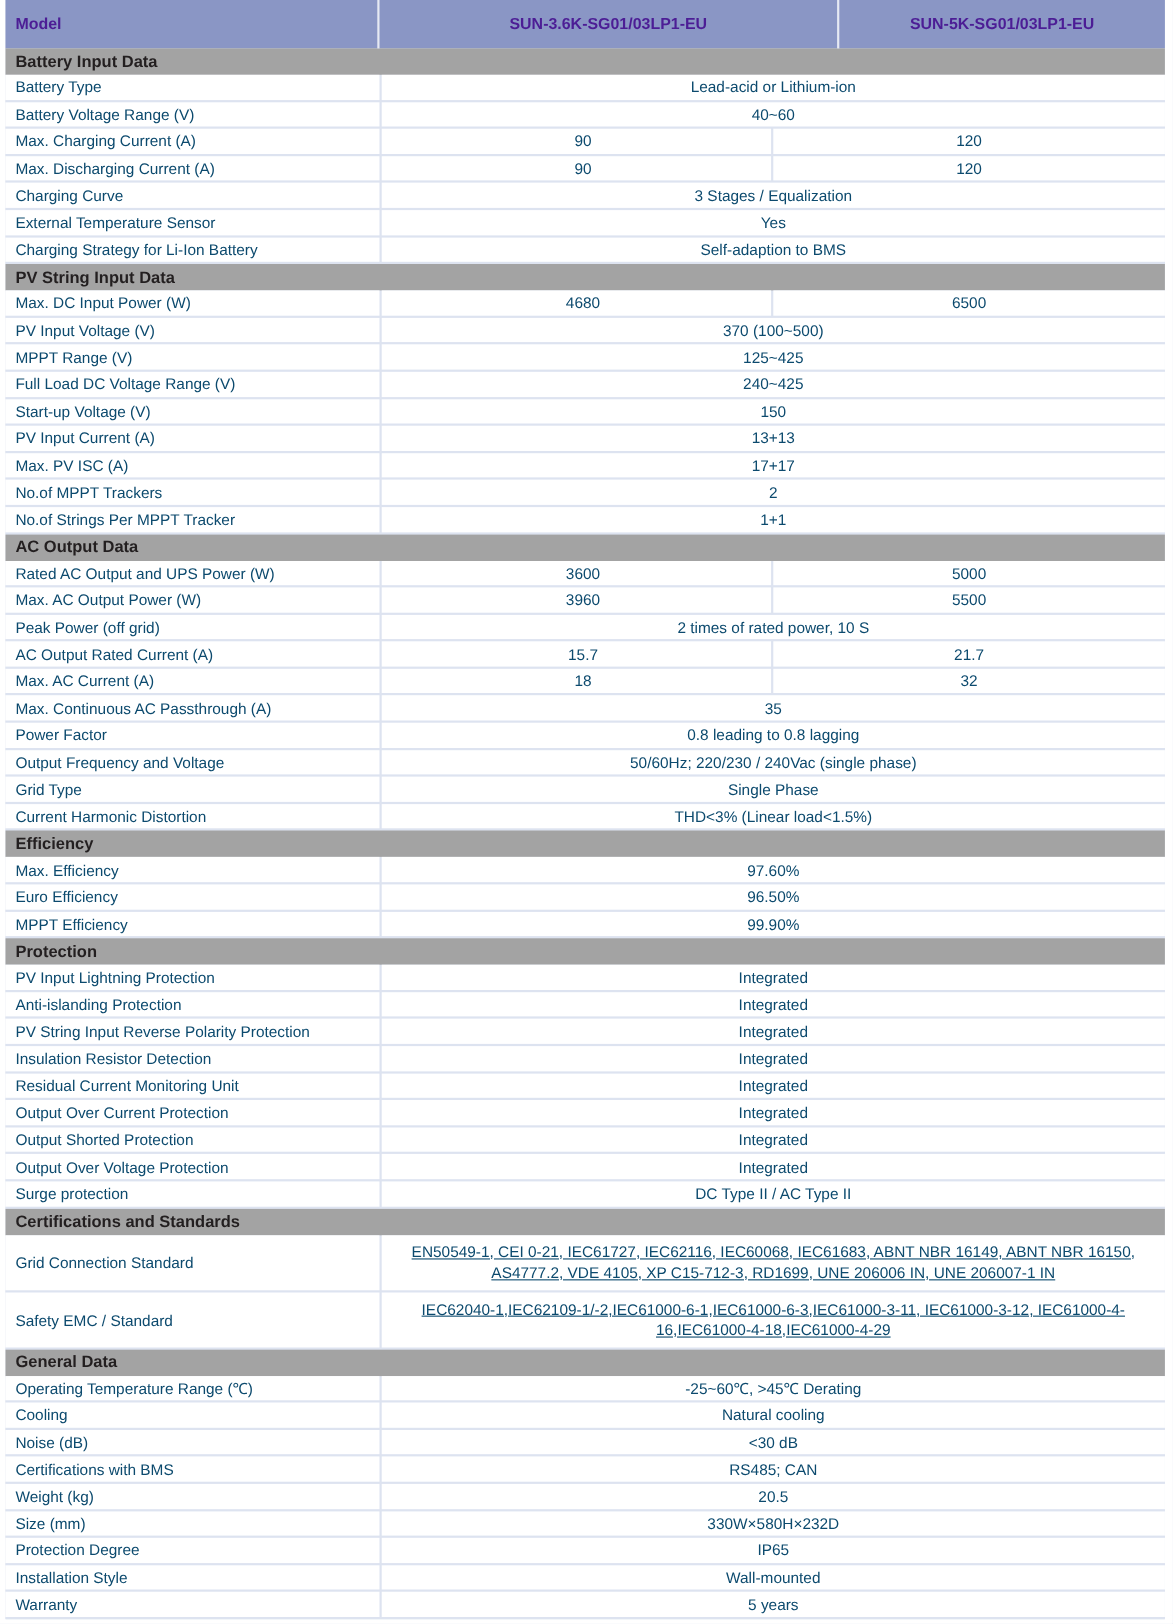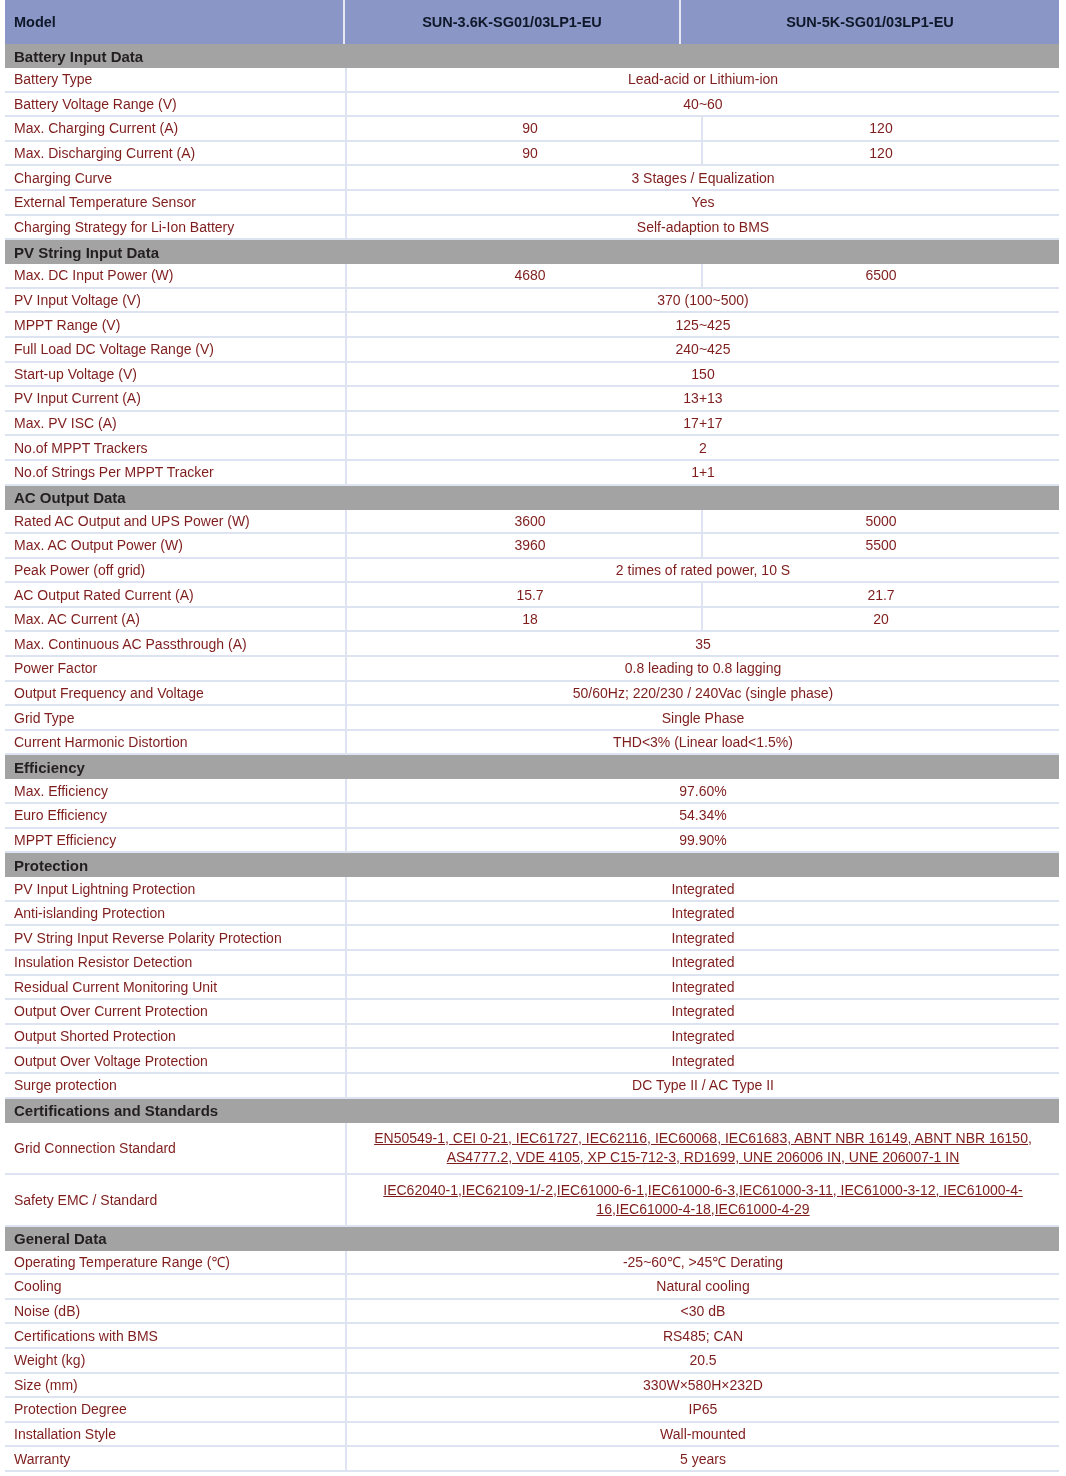--- a/index.html
+++ b/index.html
@@ -1,26 +1,26 @@
 <!DOCTYPE html>
 <html><head>
 <meta charset="utf-8">
 <style>
   * { box-sizing: border-box; margin: 0; padding: 0; }
   html, body { width: 1066px; height: 1476px; background: #ffffff; overflow: hidden; }
   body { font-family: "Liberation Sans", sans-serif; color: #231f20; }
   .sheet { position: absolute; left: 5px; top: 0; width: 1054px; background: #dde3f0; }
   .row { display: flex; width: 100%; border-bottom: 2px solid #dde3f0; }
-  .hdr { height: 44px; background: #8a96c5; color: #0f172a; font-weight: bold; font-size: 14.5px; border-bottom: 0; }
+  .hdr { height: 44px; background: #8a96c5; color: #4c1d95; font-weight: bold; font-size: 14.5px; border-bottom: 0; }
   .hdr .c { display: flex; align-items: center; }
   .hdr .lab { width: 340px; padding-left: 9px; border-right: 2px solid #e6e9f3; }
-  .hdr .m1 { width: 336px; justify-content: center; border-right: 2px solid #e6e9f3; }
+  .hdr .m1 { width: 418px; justify-content: center; border-right: 2px solid #e6e9f3; }
   .hdr .m2 { flex: 1; justify-content: center; }
   .sec { height: 24px; background: #a3a3a3; font-weight: bold; font-size: 15px; align-items: center; padding-left: 9px; border-bottom: 0; }
-  .d { height: 24.6px; font-size: 14px; color: #7f1d1d; }
+  .d { height: 24.6px; font-size: 14px; color: #0c4a6e; }
   .d .lab { width: 340px; background: #fff; padding-left: 9px; display: flex; align-items: center; margin-right: 2px; }
   .d .v { background: #fff; display: flex; align-items: center; justify-content: center; text-align: center; }
   .d .v.span { flex: 1; }
   .d .v.a { width: 354px; margin-right: 2px; padding-left: 12px; }
   .d .v.b { flex: 1; }
   .tall { height: 52px; }
   .tall .v { line-height: 1.35; padding: 0 20px; text-decoration: underline; }
 </style>
 </head>
 <body>
@@ -117,21 +117,21 @@
         <div class="v span">2 times of rated power, 10 S</div>
       </div>
       <div class="row d">
         <div class="lab">AC Output Rated Current (A)</div>
         <div class="v a">15.7</div>
         <div class="v b">21.7</div>
       </div>
       <div class="row d">
         <div class="lab">Max. AC Current (A)</div>
         <div class="v a">18</div>
-        <div class="v b">20</div>
+        <div class="v b">32</div>
       </div>
       <div class="row d">
         <div class="lab">Max. Continuous AC Passthrough (A)</div>
         <div class="v span">35</div>
       </div>
       <div class="row d">
         <div class="lab">Power Factor</div>
         <div class="v span">0.8 leading to 0.8 lagging</div>
       </div>
       <div class="row d">
@@ -146,21 +146,21 @@
         <div class="lab">Current Harmonic Distortion</div>
         <div class="v span">THD&lt;3% (Linear load&lt;1.5%)</div>
       </div>
       <div class="row sec">Efficiency</div>
       <div class="row d">
         <div class="lab">Max. Efficiency</div>
         <div class="v span">97.60%</div>
       </div>
       <div class="row d">
         <div class="lab">Euro Efficiency</div>
-        <div class="v span">54.34%</div>
+        <div class="v span">96.50%</div>
       </div>
       <div class="row d">
         <div class="lab">MPPT Efficiency</div>
         <div class="v span">99.90%</div>
       </div>
       <div class="row sec">Protection</div>
       <div class="row d">
         <div class="lab">PV Input Lightning Protection</div>
         <div class="v span">Integrated</div>
       </div>

